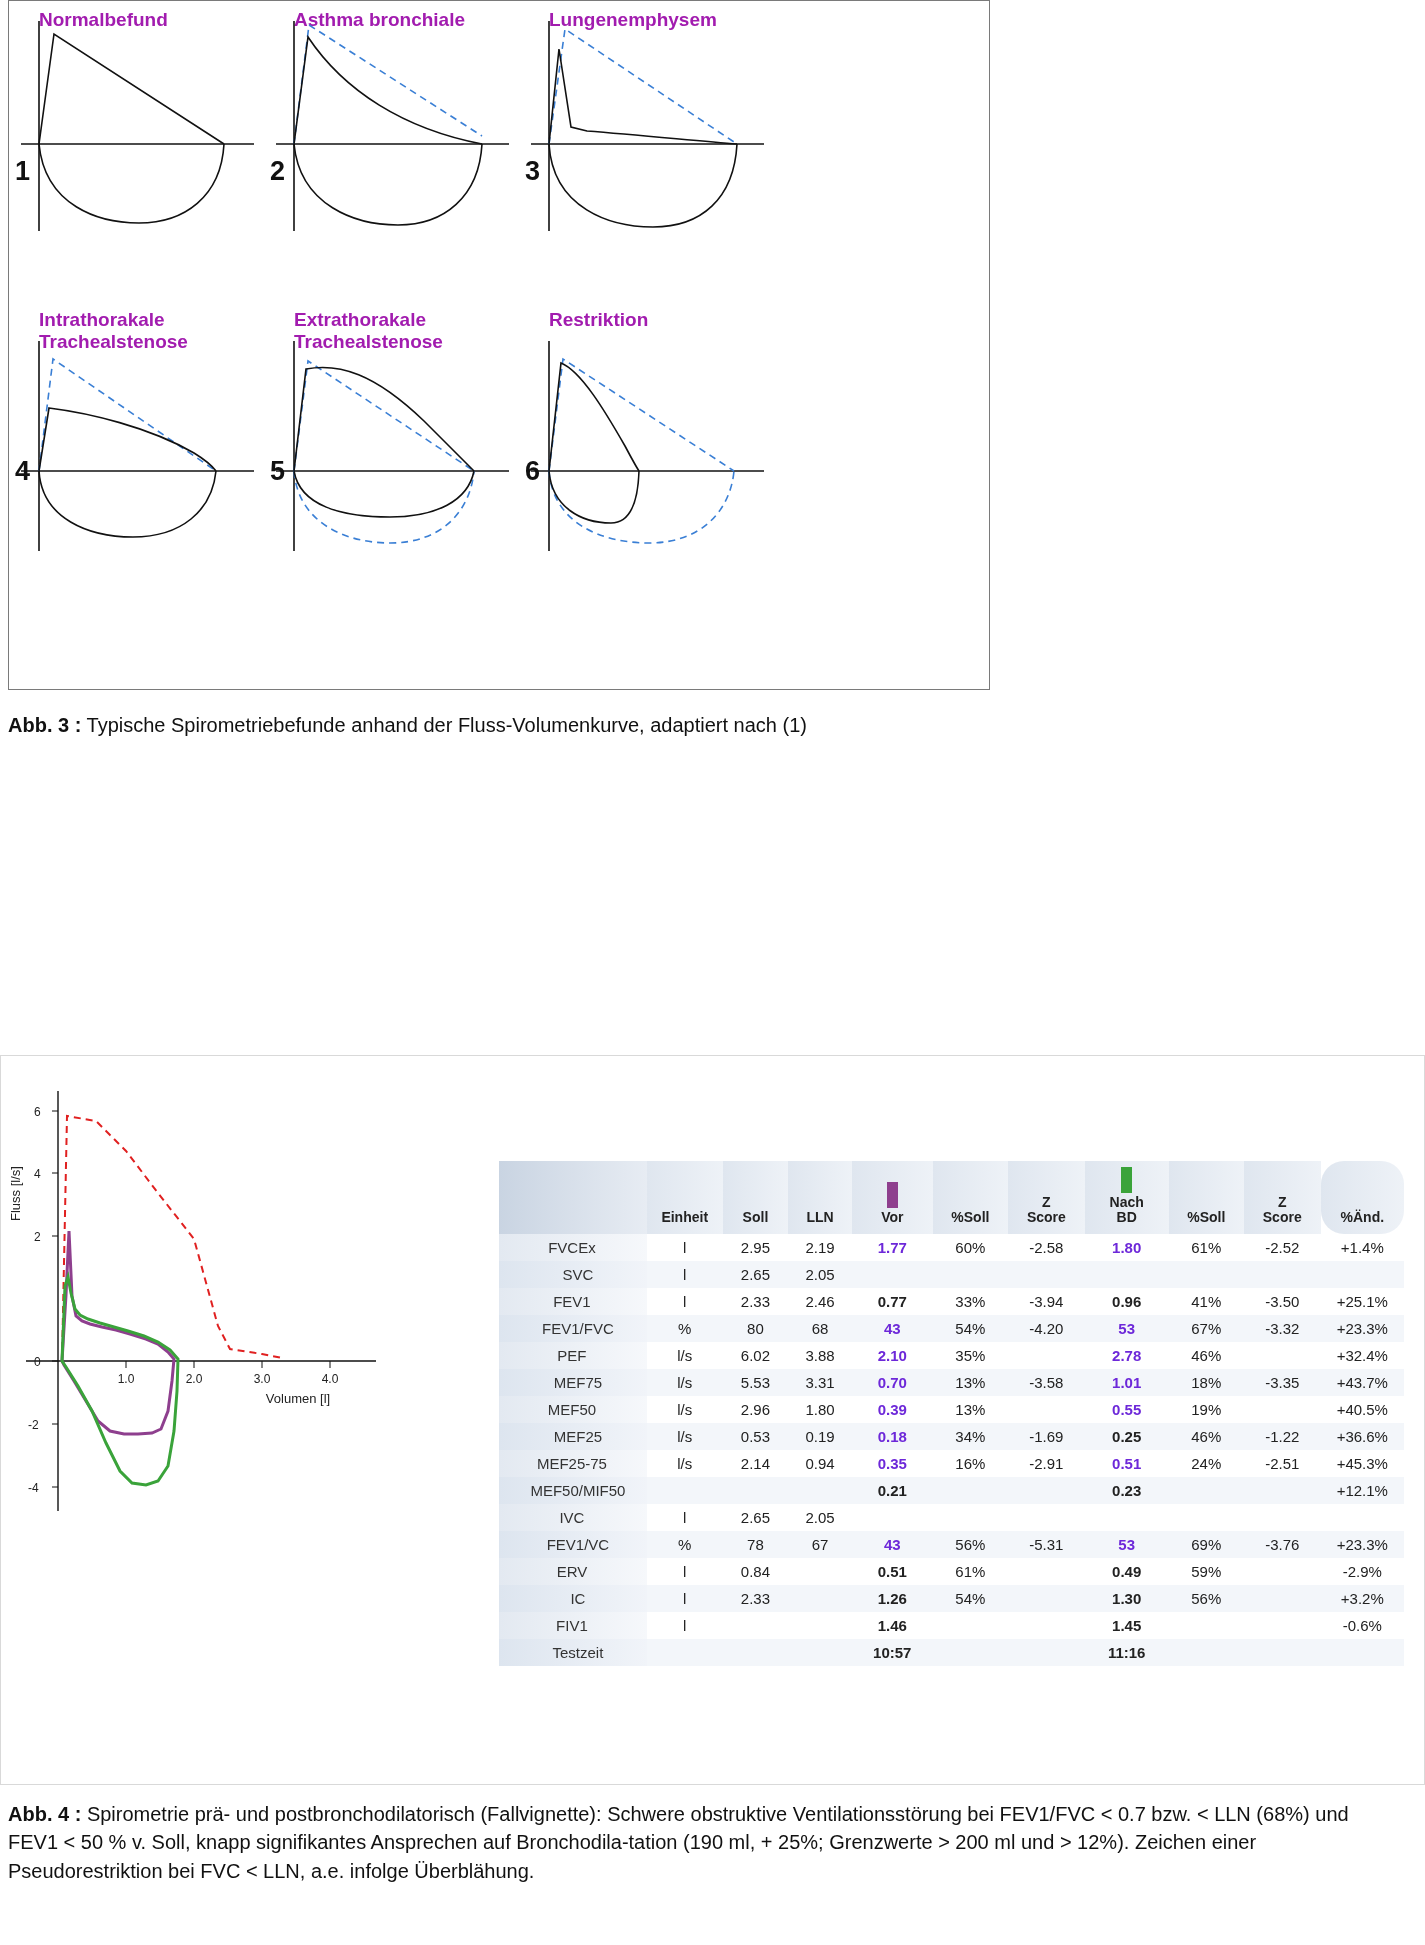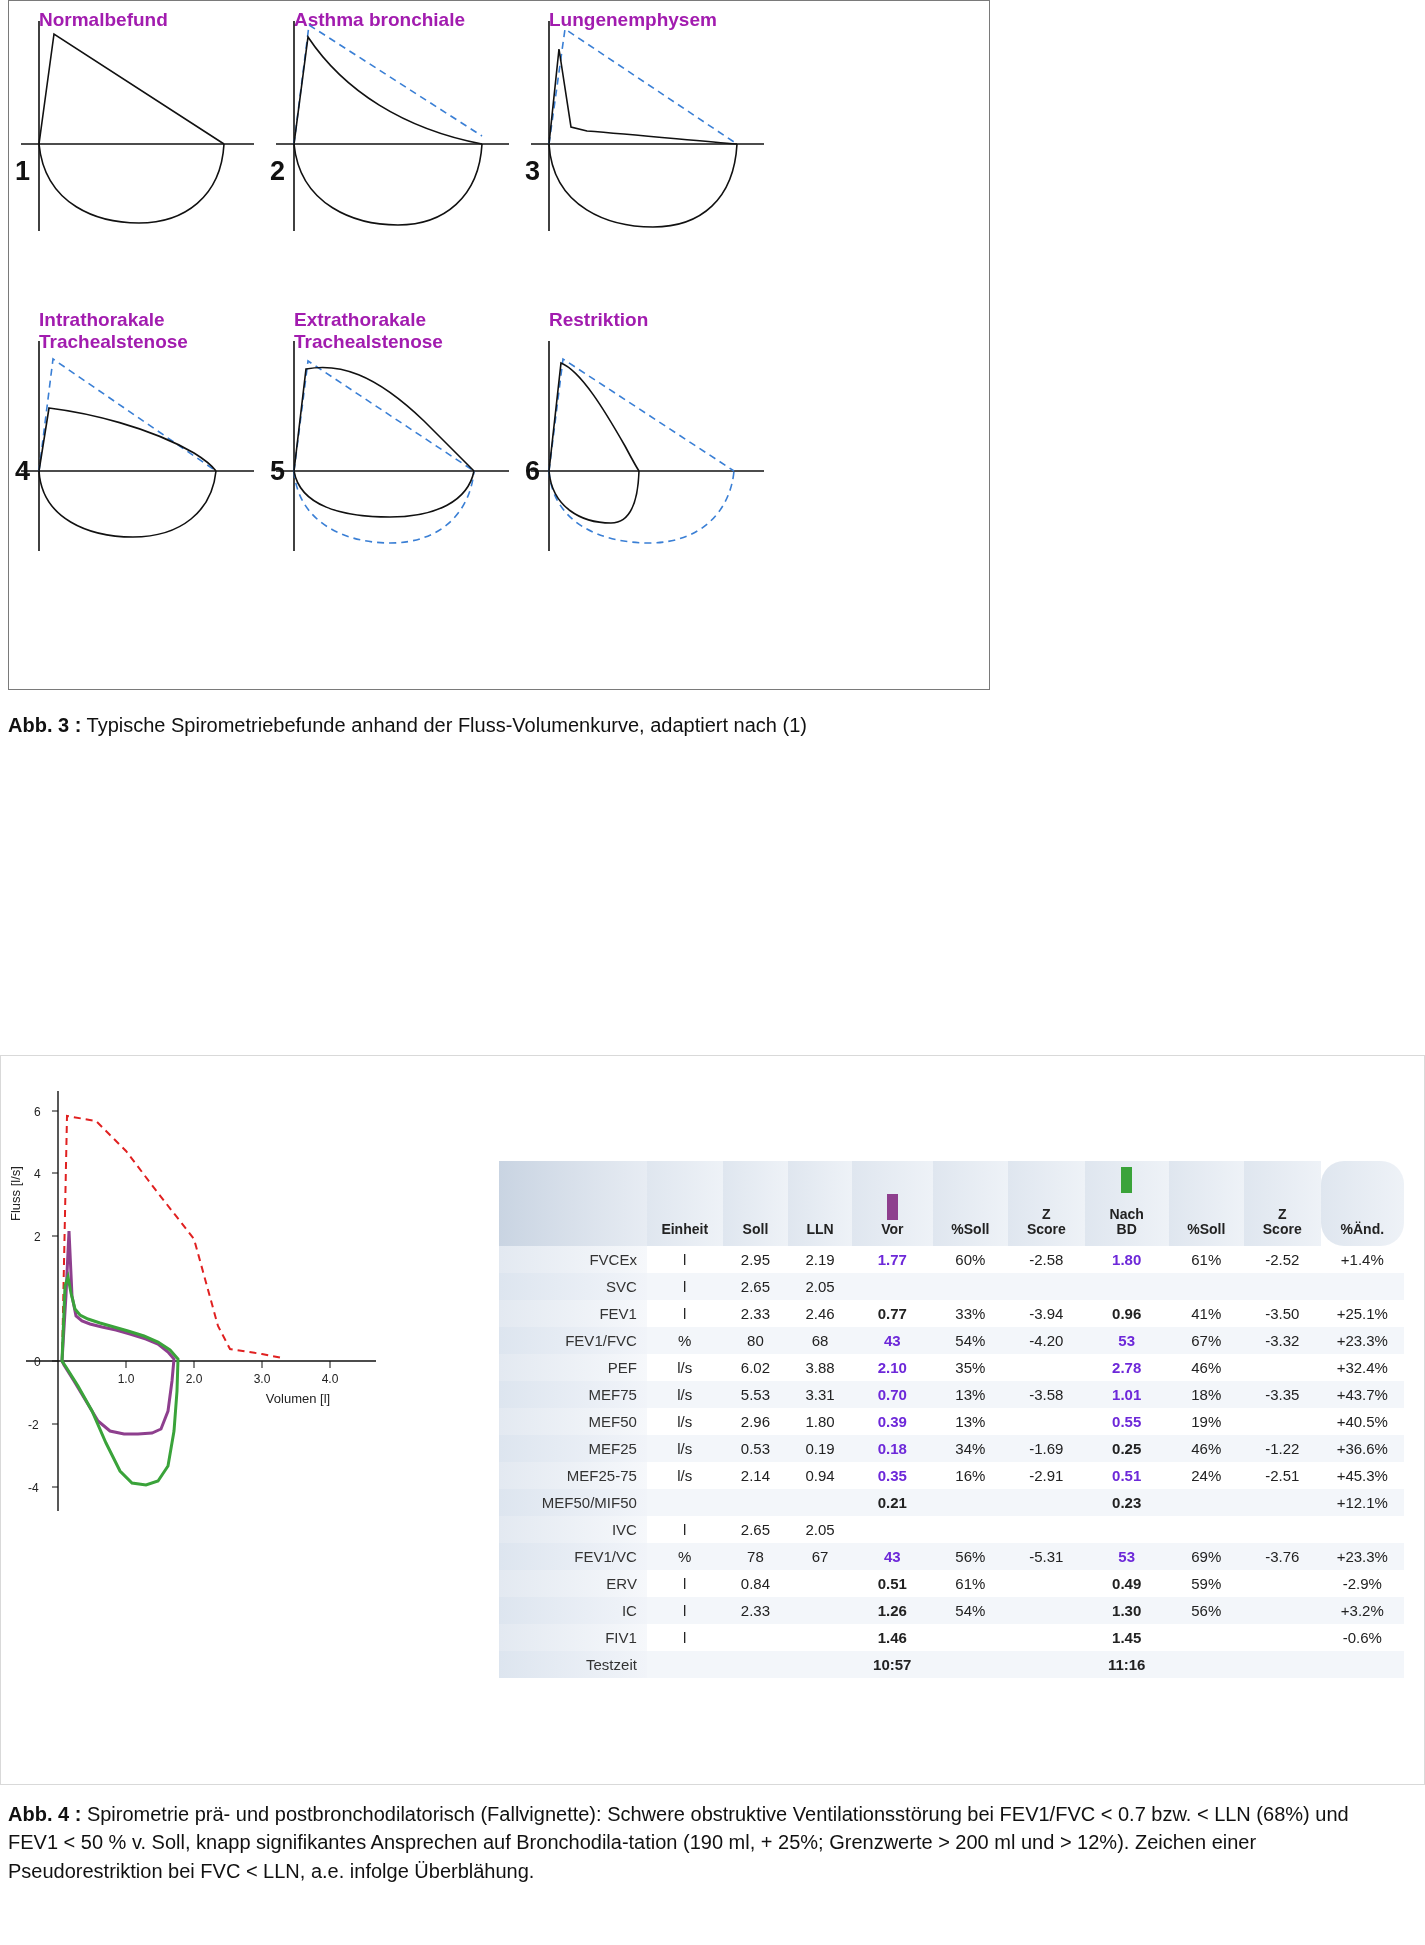--- a/index.html
+++ b/index.html
@@ -55,21 +55,21 @@
   }
   table.spiro th.lbl{
     background:linear-gradient(to right,#c9d4e2,#e7ecf3);
     text-align:right;
   }
   table.spiro td{
     padding:5px 8px;text-align:center;white-space:nowrap;
     border:none;font-size:15px;
   }
   table.spiro td.lbl{
-    text-align:right;font-weight:normal;color:#333;
+    font-weight:normal;color:#333;
     background:linear-gradient(to right,#e3e9f1,#f6f8fb);
     padding-right:10px;
   }
   table.spiro tr.alt td{background:#f3f6fa;}
   table.spiro tr.alt td.lbl{background:linear-gradient(to right,#dde5ef,#f1f4f9);padding-left:20px;}
   td.red,th.red{color:#6d28d9;font-weight:bold;}
   td.bold{font-weight:bold;}
   .sep-pre{border-left:2px solid #6f7276;}
   .sep-post{border-left:2px solid #1b1b1b;}
   .swatch-pre{
@@ -230,21 +230,21 @@
               <th style="width:66px;">Soll</th>
               <th style="width:62px;">LLN</th>
               <th class="sep-pre th-pre" style="width:86px;">
                 <span class="swatch-pre"></span>
                 <span style="display:block;margin-top:2px;">Vor</span>
               </th>
               <th style="width:76px;">%Soll</th>
               <th style="width:78px;">Z<br>Score</th>
               <th class="sep-post th-post" style="width:92px;">
                 <span class="swatch-post"></span>
-                <span style="display:block;margin-top:14px;">Nach<br>BD</span>
+                <span style="display:block;margin-top:2px;">Nach<br>BD</span>
               </th>
               <th style="width:76px;">%Soll</th>
               <th style="width:78px;">Z<br>Score</th>
               <th style="width:80px;border-radius:23px;">%Änd.</th>
             </tr>
           </thead>
           <tbody id="spiro-body">
               <tr>
                 <td class="lbl">FVCEx</td>
                 <td class="">l</td>

